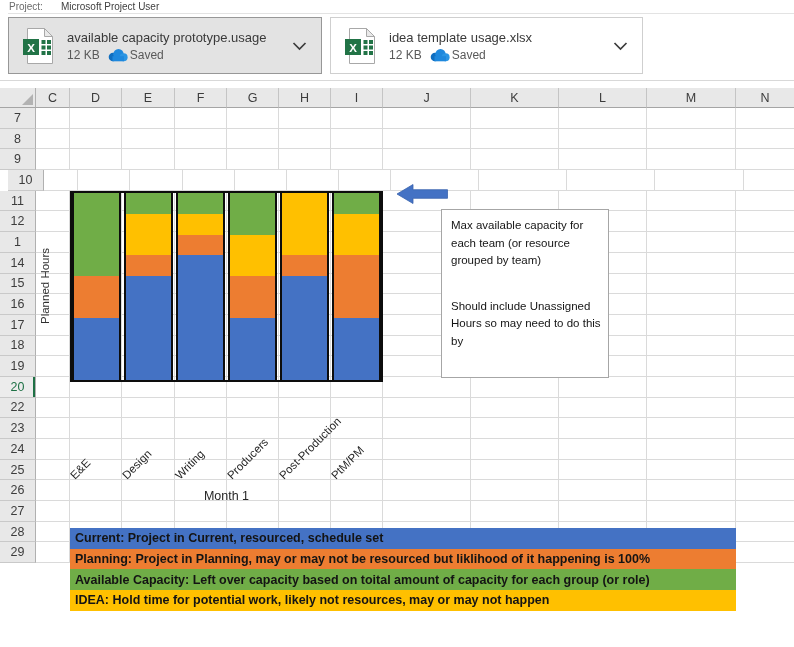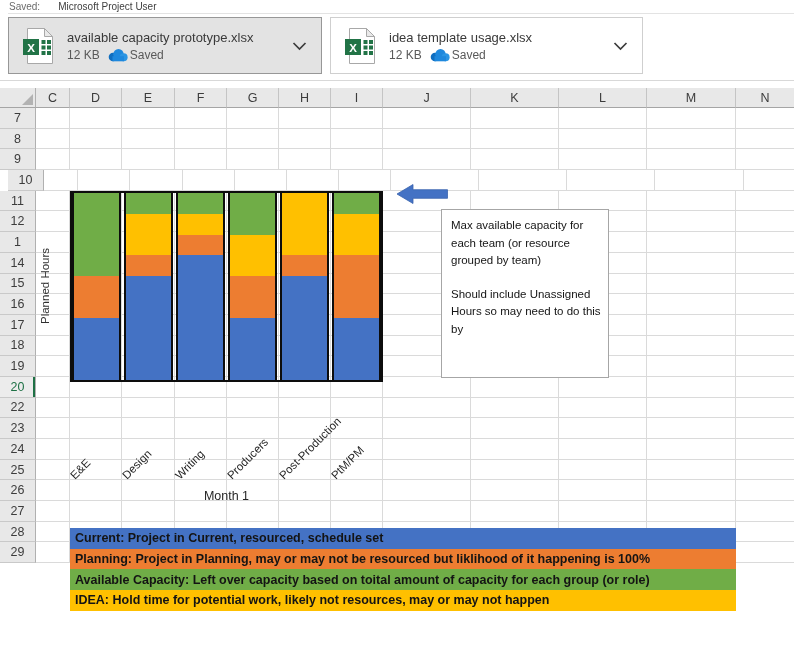--- a/index.html
+++ b/index.html
@@ -55,53 +55,53 @@
   .cat-label{position:absolute;white-space:nowrap;font-size:11.5px;color:#262626;height:13px;
        line-height:13px;transform:rotate(-45deg);transform-origin:0 100%;}
   .xlabel{position:absolute;left:70px;top:489px;width:313px;text-align:center;
        font-size:12.5px;color:#262626;}
 
   .arrow{position:absolute;left:397px;top:184px;}
   .note{position:absolute;left:441px;top:209px;width:168px;height:169px;box-sizing:border-box;
         background:#fff;border:1px solid #a6a6a6;padding:7px 5px 6px 9px;
         font-size:11.5px;line-height:17.6px;color:#151515;}
   .note p{margin:0;}
-  .note p + p{margin-top:16px;}
+  .note p + p{margin-top:28px;}
 
   
   .legend{position:absolute;left:70px;top:528px;width:666px;}
   .legend-row{height:20.7px;display:flex;align-items:center;box-sizing:border-box;
         padding-left:5px;font-size:12.5px;font-weight:bold;color:#141414;white-space:nowrap;}
 </style>
 </head>
 <body>
 
 <div id="app">
 
   <div class="author-row">
-    <span class="author-label">Saved:</span>
+    <span class="author-label">Project:</span>
     <span class="author-name">Microsoft Project User</span>
   </div>
   <div class="author-divider"></div>
 
   <div class="file-card card1">
     <svg width="32" height="38" viewBox="0 0 32 38">
       <path d="M5.5,1.5 H22.5 L30.5,9.5 V36.5 H5.5 Z" fill="#ffffff" stroke="#a8a8a8"></path>
       <path d="M22.5,1.5 V9.5 H30.5 Z" fill="#e9e9e9" stroke="#a8a8a8"></path>
       <rect x="19.5" y="13" width="4" height="4" fill="#217346"></rect>
         <rect x="25" y="13" width="4" height="4" fill="#217346"></rect>
       <rect x="19.5" y="18.5" width="4" height="4" fill="#217346"></rect>
         <rect x="25" y="18.5" width="4" height="4" fill="#217346"></rect>
       <rect x="19.5" y="24" width="4" height="4" fill="#217346"></rect>
         <rect x="25" y="24" width="4" height="4" fill="#217346"></rect>
       <rect x="1" y="12" width="16" height="16" fill="#217346"></rect>
       <text x="9" y="24.5" text-anchor="middle" font-family="Liberation Sans, sans-serif" font-size="11.5" font-weight="bold" fill="#ffffff">X</text>
     </svg>
     <div class="file-info">
-      <div class="file-name">available capacity prototype.xlsx</div>
+      <div class="file-name">available capacity prototype.usage</div>
       <div class="file-meta">
         <span>12 KB</span>
         <span class="saved-wrap">
           <svg width="21" height="14" viewBox="0 0 21 14">
             <circle cx="5" cy="9" r="4.3" fill="#0f6ec0"></circle>
             <circle cx="10.5" cy="6.2" r="5.2" fill="#1e88dd"></circle>
             <circle cx="15.6" cy="9.3" r="4" fill="#2b95e3"></circle>
             <rect x="4.5" y="8.2" width="11.5" height="5.1" fill="#1e88dd"></rect>
           </svg>
           <span>Saved</span>

